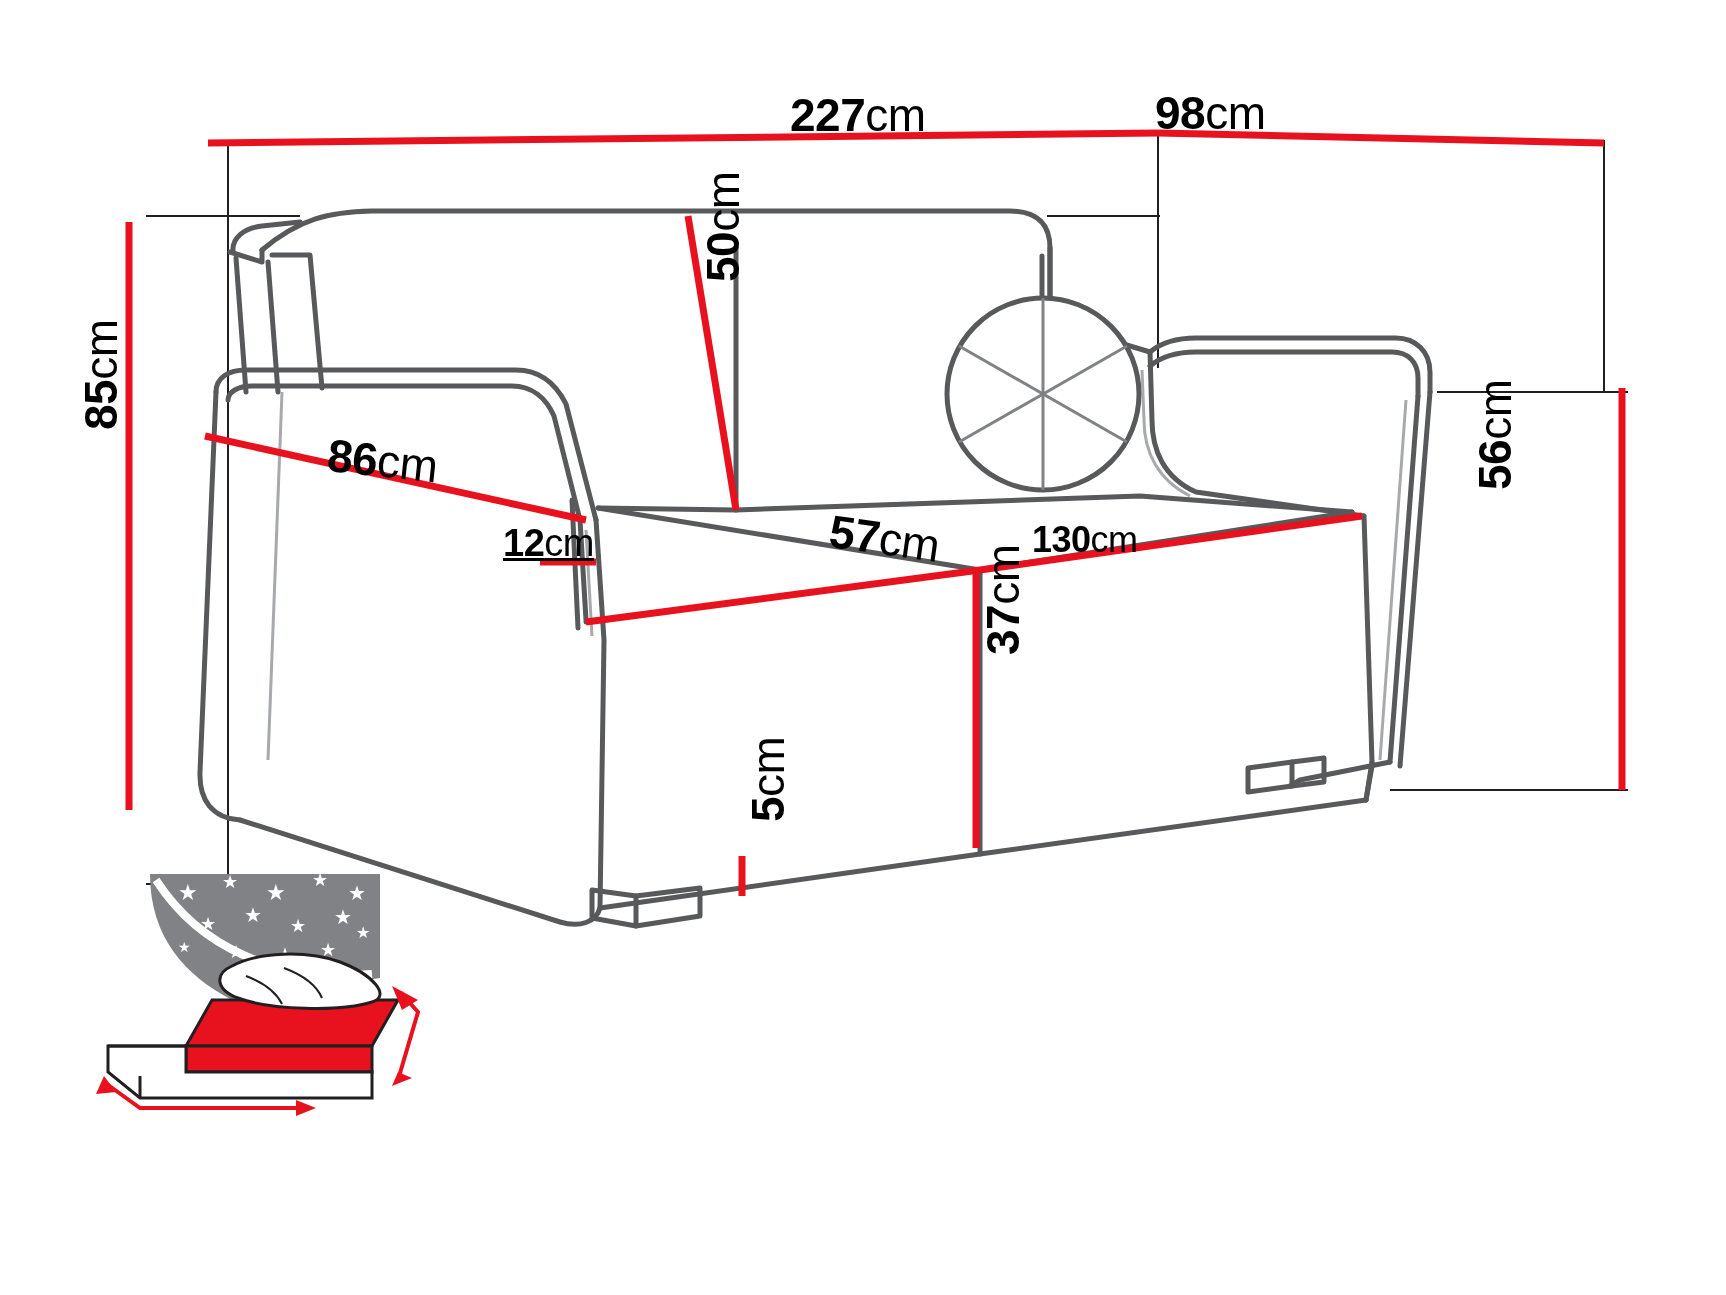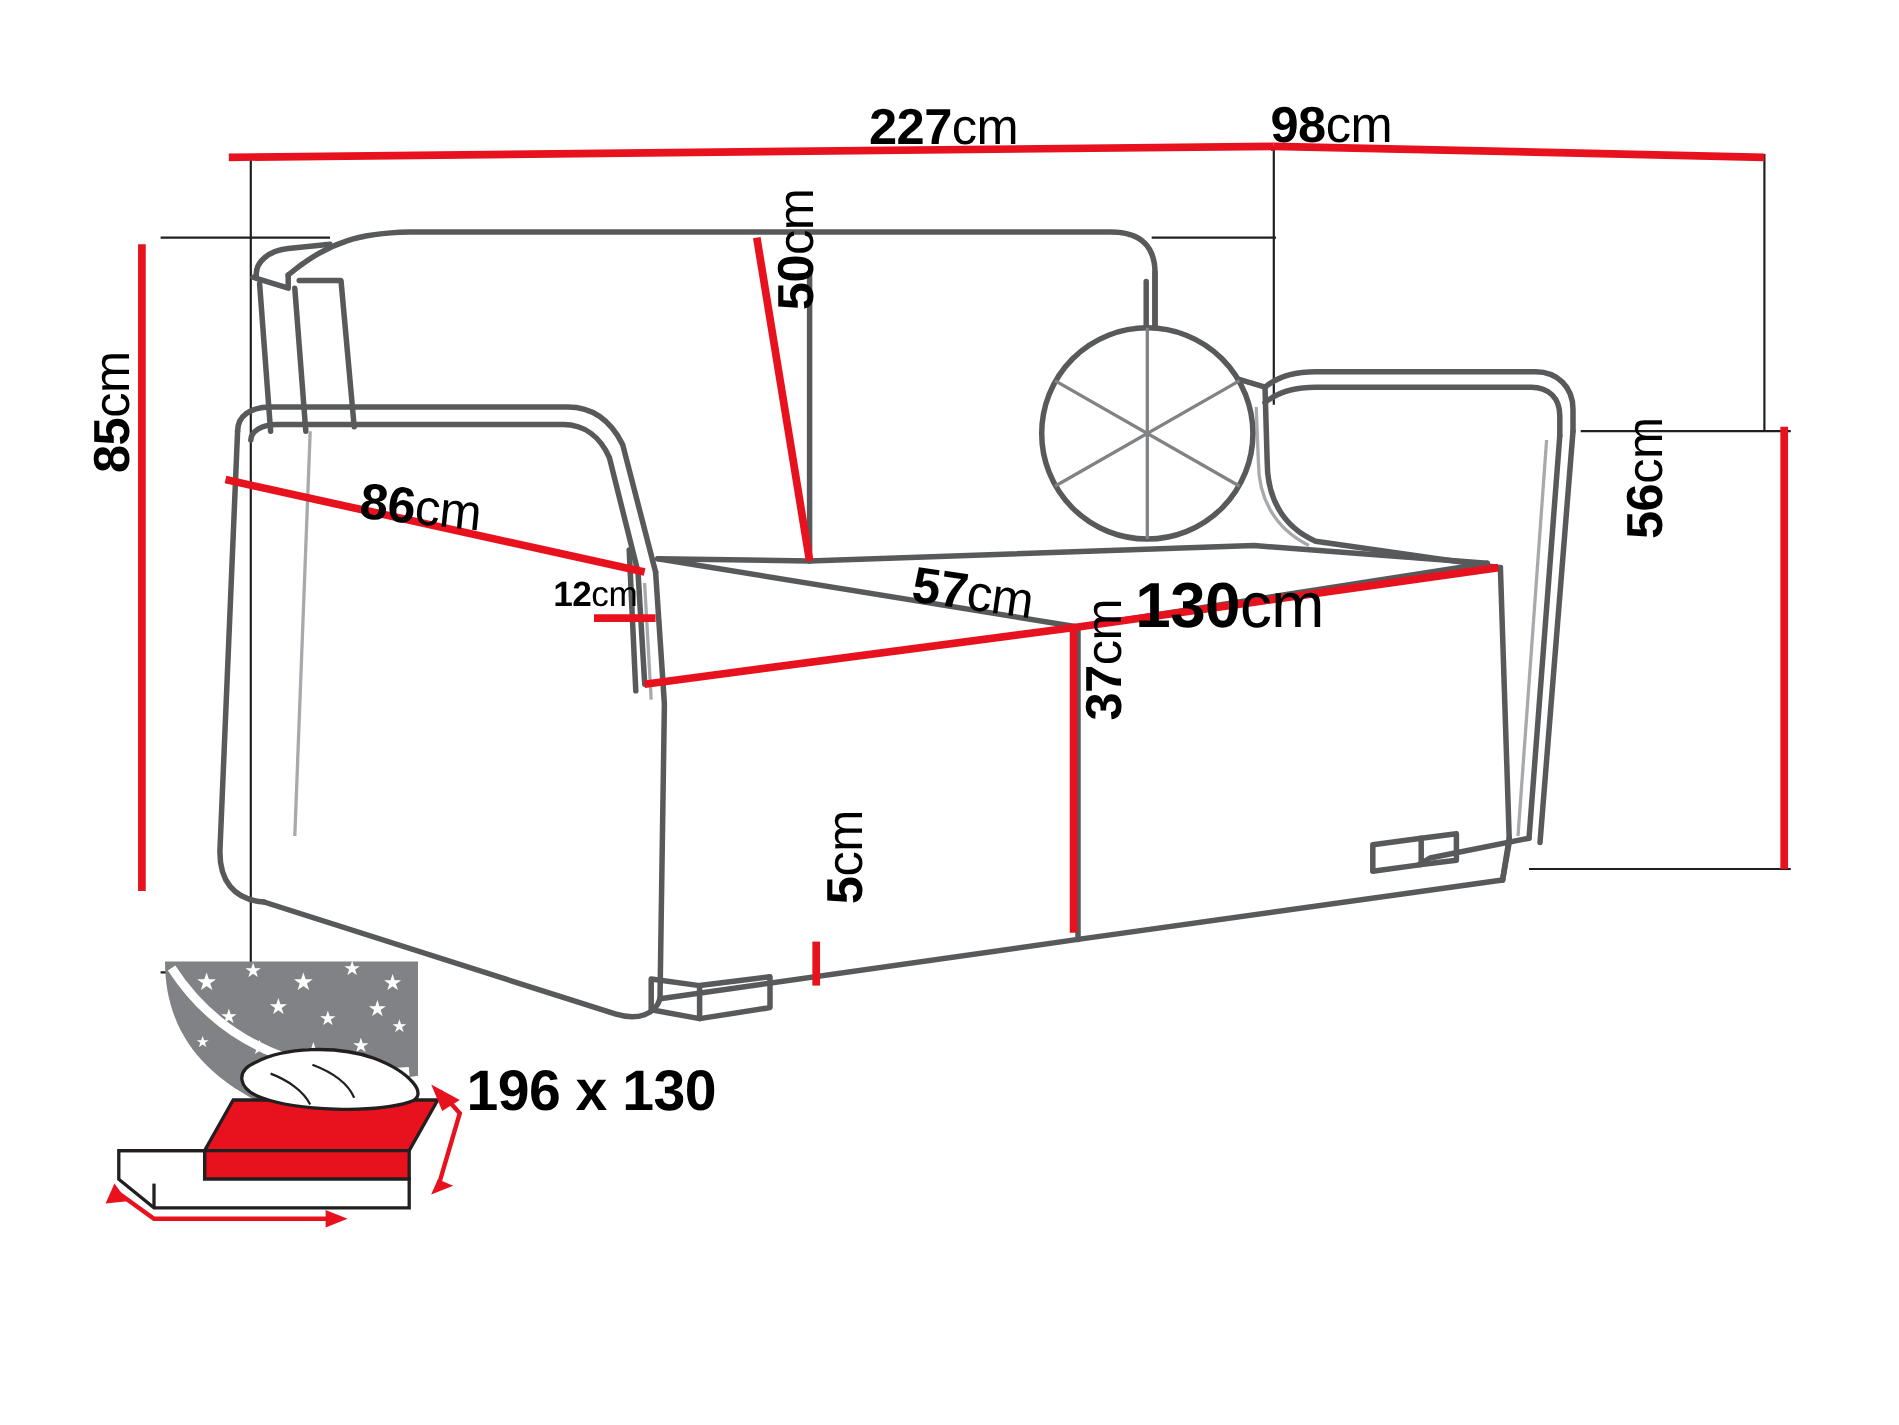--- a/index.html
+++ b/index.html
@@ -41,24 +41,24 @@
   .lbl-154  { left: 790px;  top: 92px;  font-size: 46px; }
   .lbl-98   { left: 1155px; top: 90px;  font-size: 46px; }
   .lbl-85   { left: 78px;   top: 430px; font-size: 46px;
               transform: rotate(-90deg); transform-origin: left top; }
   .lbl-56   { left: 1472px; top: 490px; font-size: 46px;
               transform: rotate(-90deg); transform-origin: left top; }
   .lbl-50   { left: 700px;  top: 282px; font-size: 46px;
               transform: rotate(-90deg); transform-origin: left top; }
   .lbl-86   { left: 330px;  top: 432px; font-size: 46px;
               transform: rotate(6deg); transform-origin: left top; }
-  .lbl-12   { left: 503px;  top: 524px; font-size: 32px; }
+  .lbl-12   { left: 503px;  top: 524px; font-size: 38px; text-decoration: underline; }
   .lbl-57   { left: 833px;  top: 508px; font-size: 46px;
               transform: rotate(8deg); transform-origin: left top; }
-  .lbl-130  { left: 1032px; top: 522px; font-size: 58px; }
+  .lbl-130  { left: 1032px; top: 522px; font-size: 36px; }
   .lbl-37   { left: 980px;  top: 655px; font-size: 46px;
               transform: rotate(-90deg); transform-origin: left top; }
   .lbl-5    { left: 745px;  top: 822px; font-size: 46px;
               transform: rotate(-90deg); transform-origin: left top; }
   .lbl-mattress {
     left: 424px; top: 966px; font-size: 52px; font-weight: bold;
     letter-spacing: 0px;
   }
 </style>
 </head>
@@ -297,17 +297,14 @@
   </div>
 
   <div class="dim-label lbl-37">
     <span class="num">37</span><span class="unit">cm</span>
   </div>
 
   <div class="dim-label lbl-5">
     <span class="num">5</span><span class="unit">cm</span>
   </div>
 
-  <div class="dim-label lbl-mattress">
-    <span class="num">196 x 130</span>
-  </div>
 
 </div>
 
 </body></html>

